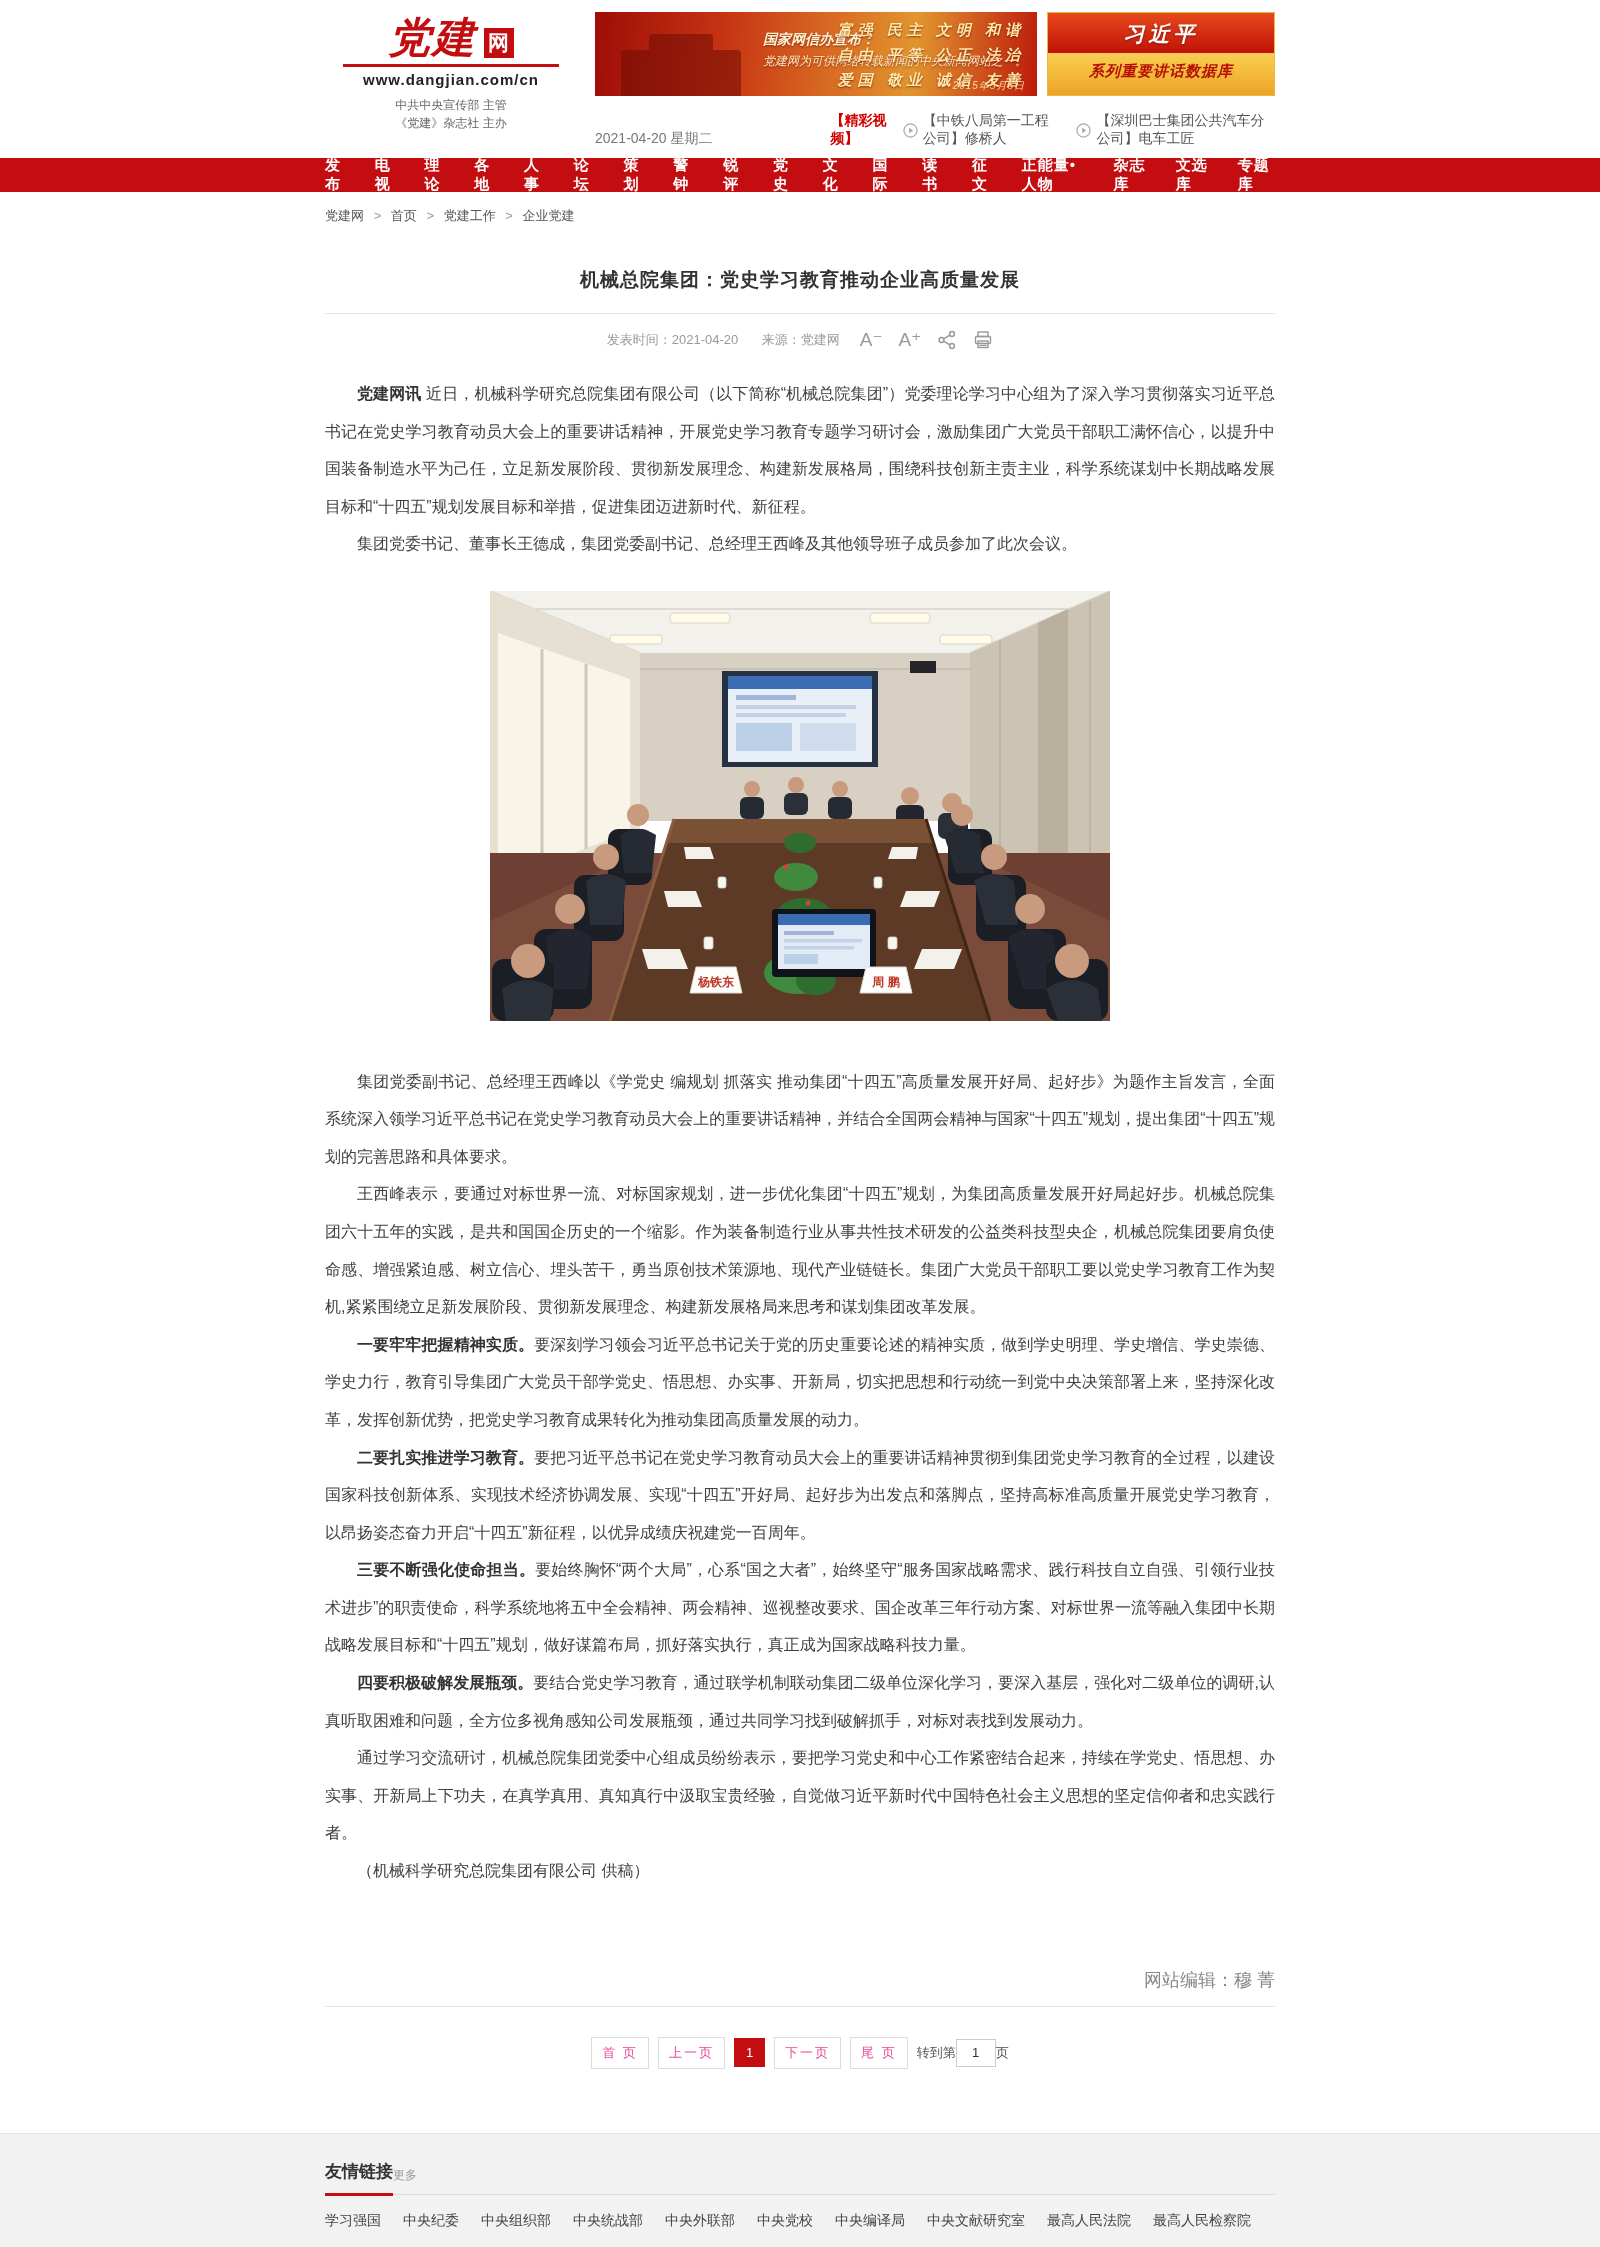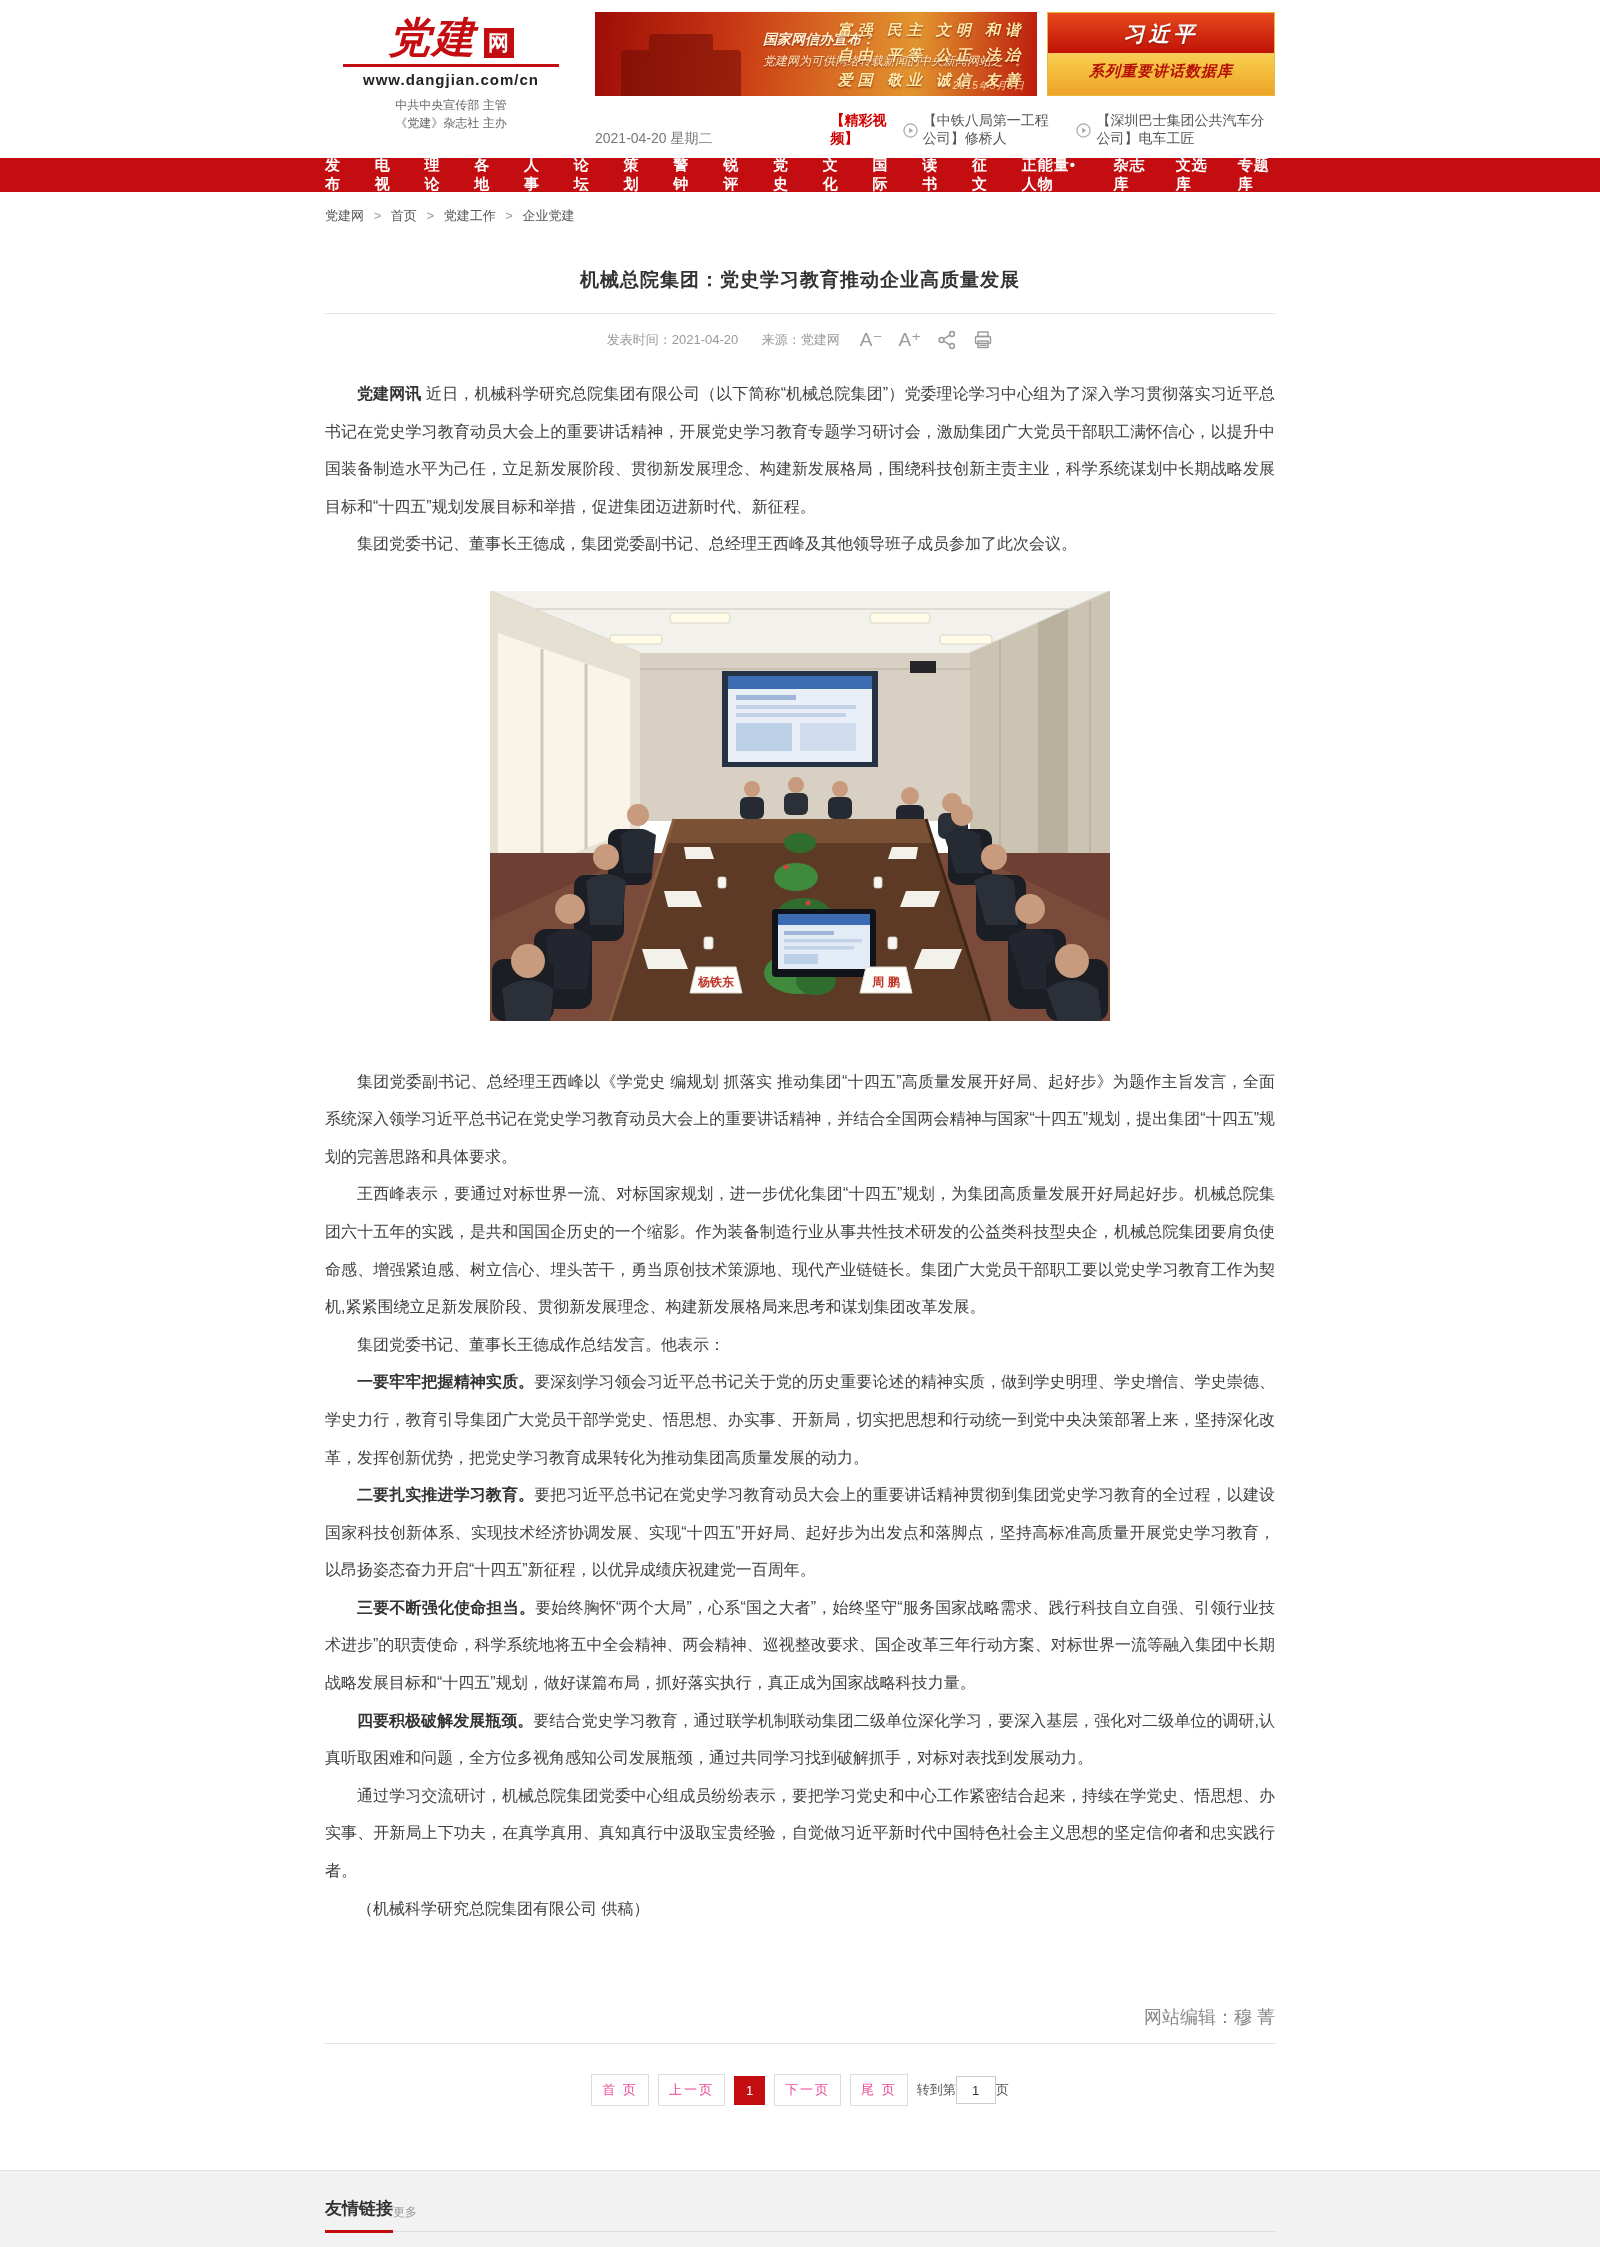--- a/index.html
+++ b/index.html
@@ -336,21 +336,20 @@
           <polygon points="200,402 252,402 246,376 206,376" fill="#fdfdfb" stroke="#ddd8cc"></polygon>
           <text x="226" y="395" text-anchor="middle" font-size="12" fill="#c0392b" font-weight="bold">杨铁东</text>
           <polygon points="370,402 422,402 416,376 376,376" fill="#fdfdfb" stroke="#ddd8cc"></polygon>
           <text x="396" y="395" text-anchor="middle" font-size="12" fill="#c0392b" font-weight="bold">周 鹏</text>
         </g>
       </svg>
     </div>
 
     <p><span>集团党委副书记、总经理王西峰以《学党史 编规划 抓落实 推动集团“十四五”高质量发展开好局、起好步》为题作主旨发言，全面系统深入领学习近平总书记在党史学习教育动员大会上的重要讲话精神，并结合全国两会精神与国家“十四五”规划，提出集团“十四五”规划的完善思路和具体要求。</span></p>
     <p><span>王西峰表示，要通过对标世界一流、对标国家规划，进一步优化集团“十四五”规划，为集团高质量发展开好局起好步。机械总院集团六十五年的实践，是共和国国企历史的一个缩影。作为装备制造行业从事共性技术研发的公益类科技型央企，机械总院集团要肩负使命感、增强紧迫感、树立信心、埋头苦干，勇当原创技术策源地、现代产业链链长。集团广大党员干部职工要以党史学习教育工作为契机,紧紧围绕立足新发展阶段、贯彻新发展理念、构建新发展格局来思考和谋划集团改革发展。</span></p>
-    <p><span>集团党委书记、董事长王德成作总结发言。他表示：</span></p>
     <p><b class="lead">一要牢牢把握精神实质。</b><span>要深刻学习领会习近平总书记关于党的历史重要论述的精神实质，做到学史明理、学史增信、学史崇德、学史力行，教育引导集团广大党员干部学党史、悟思想、办实事、开新局，切实把思想和行动统一到党中央决策部署上来，坚持深化改革，发挥创新优势，把党史学习教育成果转化为推动集团高质量发展的动力。</span></p>
     <p><b class="lead">二要扎实推进学习教育。</b><span>要把习近平总书记在党史学习教育动员大会上的重要讲话精神贯彻到集团党史学习教育的全过程，以建设国家科技创新体系、实现技术经济协调发展、实现“十四五”开好局、起好步为出发点和落脚点，坚持高标准高质量开展党史学习教育，以昂扬姿态奋力开启“十四五”新征程，以优异成绩庆祝建党一百周年。</span></p>
     <p><b class="lead">三要不断强化使命担当。</b><span>要始终胸怀“两个大局”，心系“国之大者”，始终坚守“服务国家战略需求、践行科技自立自强、引领行业技术进步”的职责使命，科学系统地将五中全会精神、两会精神、巡视整改要求、国企改革三年行动方案、对标世界一流等融入集团中长期战略发展目标和“十四五”规划，做好谋篇布局，抓好落实执行，真正成为国家战略科技力量。</span></p>
     <p><b class="lead">四要积极破解发展瓶颈。</b><span>要结合党史学习教育，通过联学机制联动集团二级单位深化学习，要深入基层，强化对二级单位的调研,认真听取困难和问题，全方位多视角感知公司发展瓶颈，通过共同学习找到破解抓手，对标对表找到发展动力。</span></p>
     <p><span>通过学习交流研讨，机械总院集团党委中心组成员纷纷表示，要把学习党史和中心工作紧密结合起来，持续在学党史、悟思想、办实事、开新局上下功夫，在真学真用、真知真行中汲取宝贵经验，自觉做习近平新时代中国特色社会主义思想的坚定信仰者和忠实践行者。</span></p>
     <p><span>（机械科学研究总院集团有限公司 供稿）</span></p>
   </div>
 
   <div class="editor-line">网站编辑：穆 菁</div>
   <div class="bottom-divider"></div>

